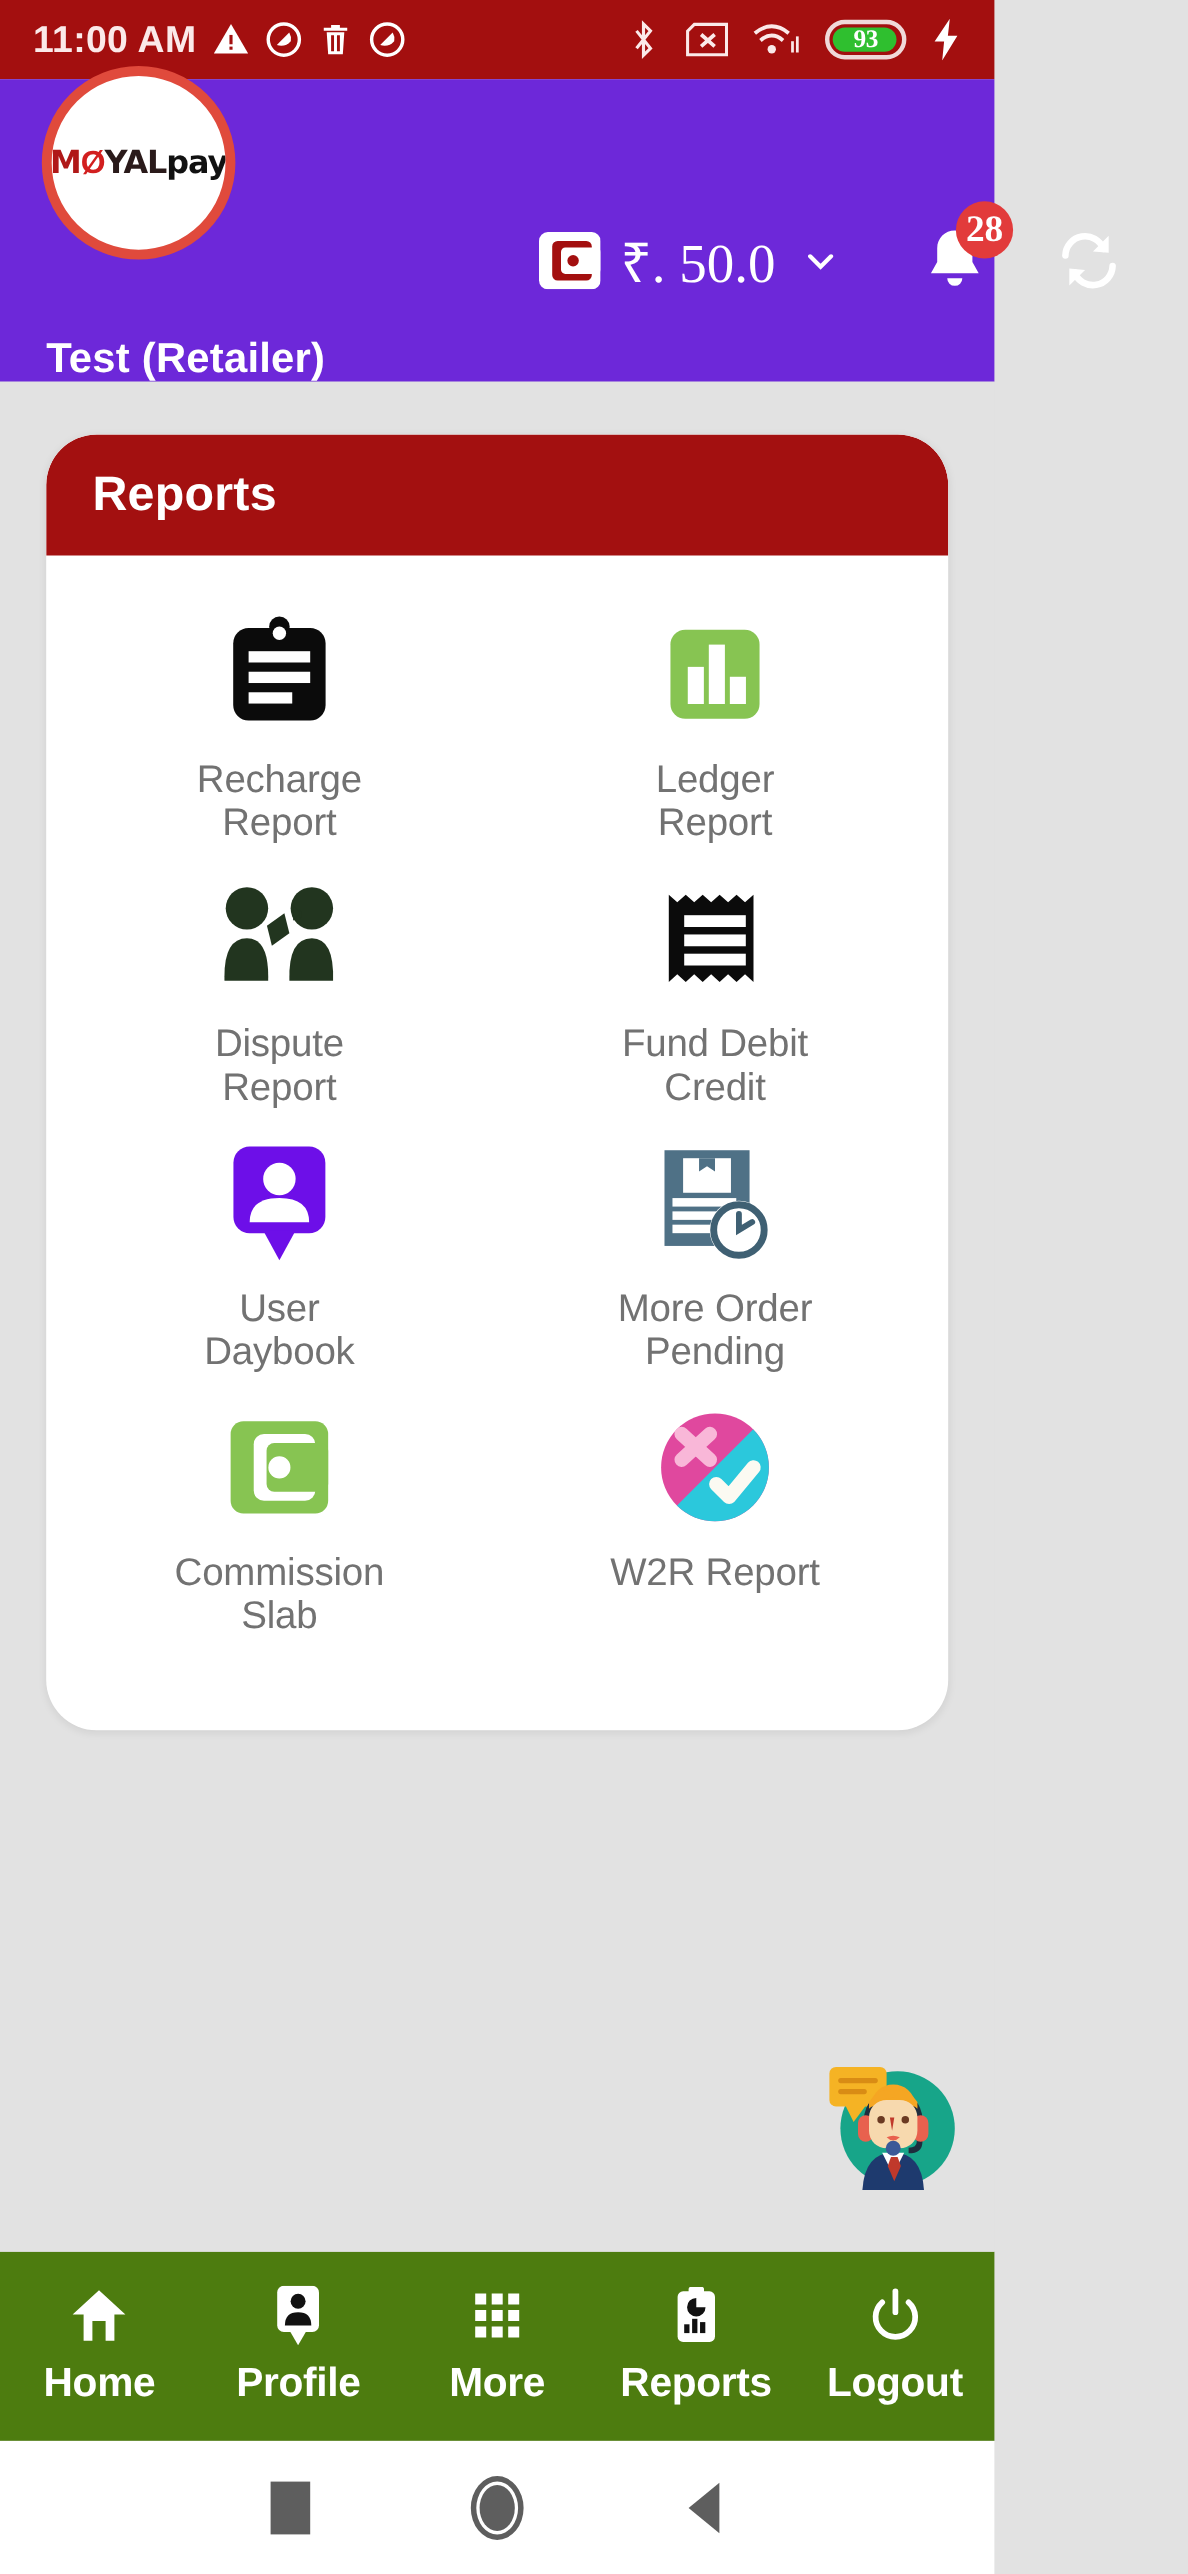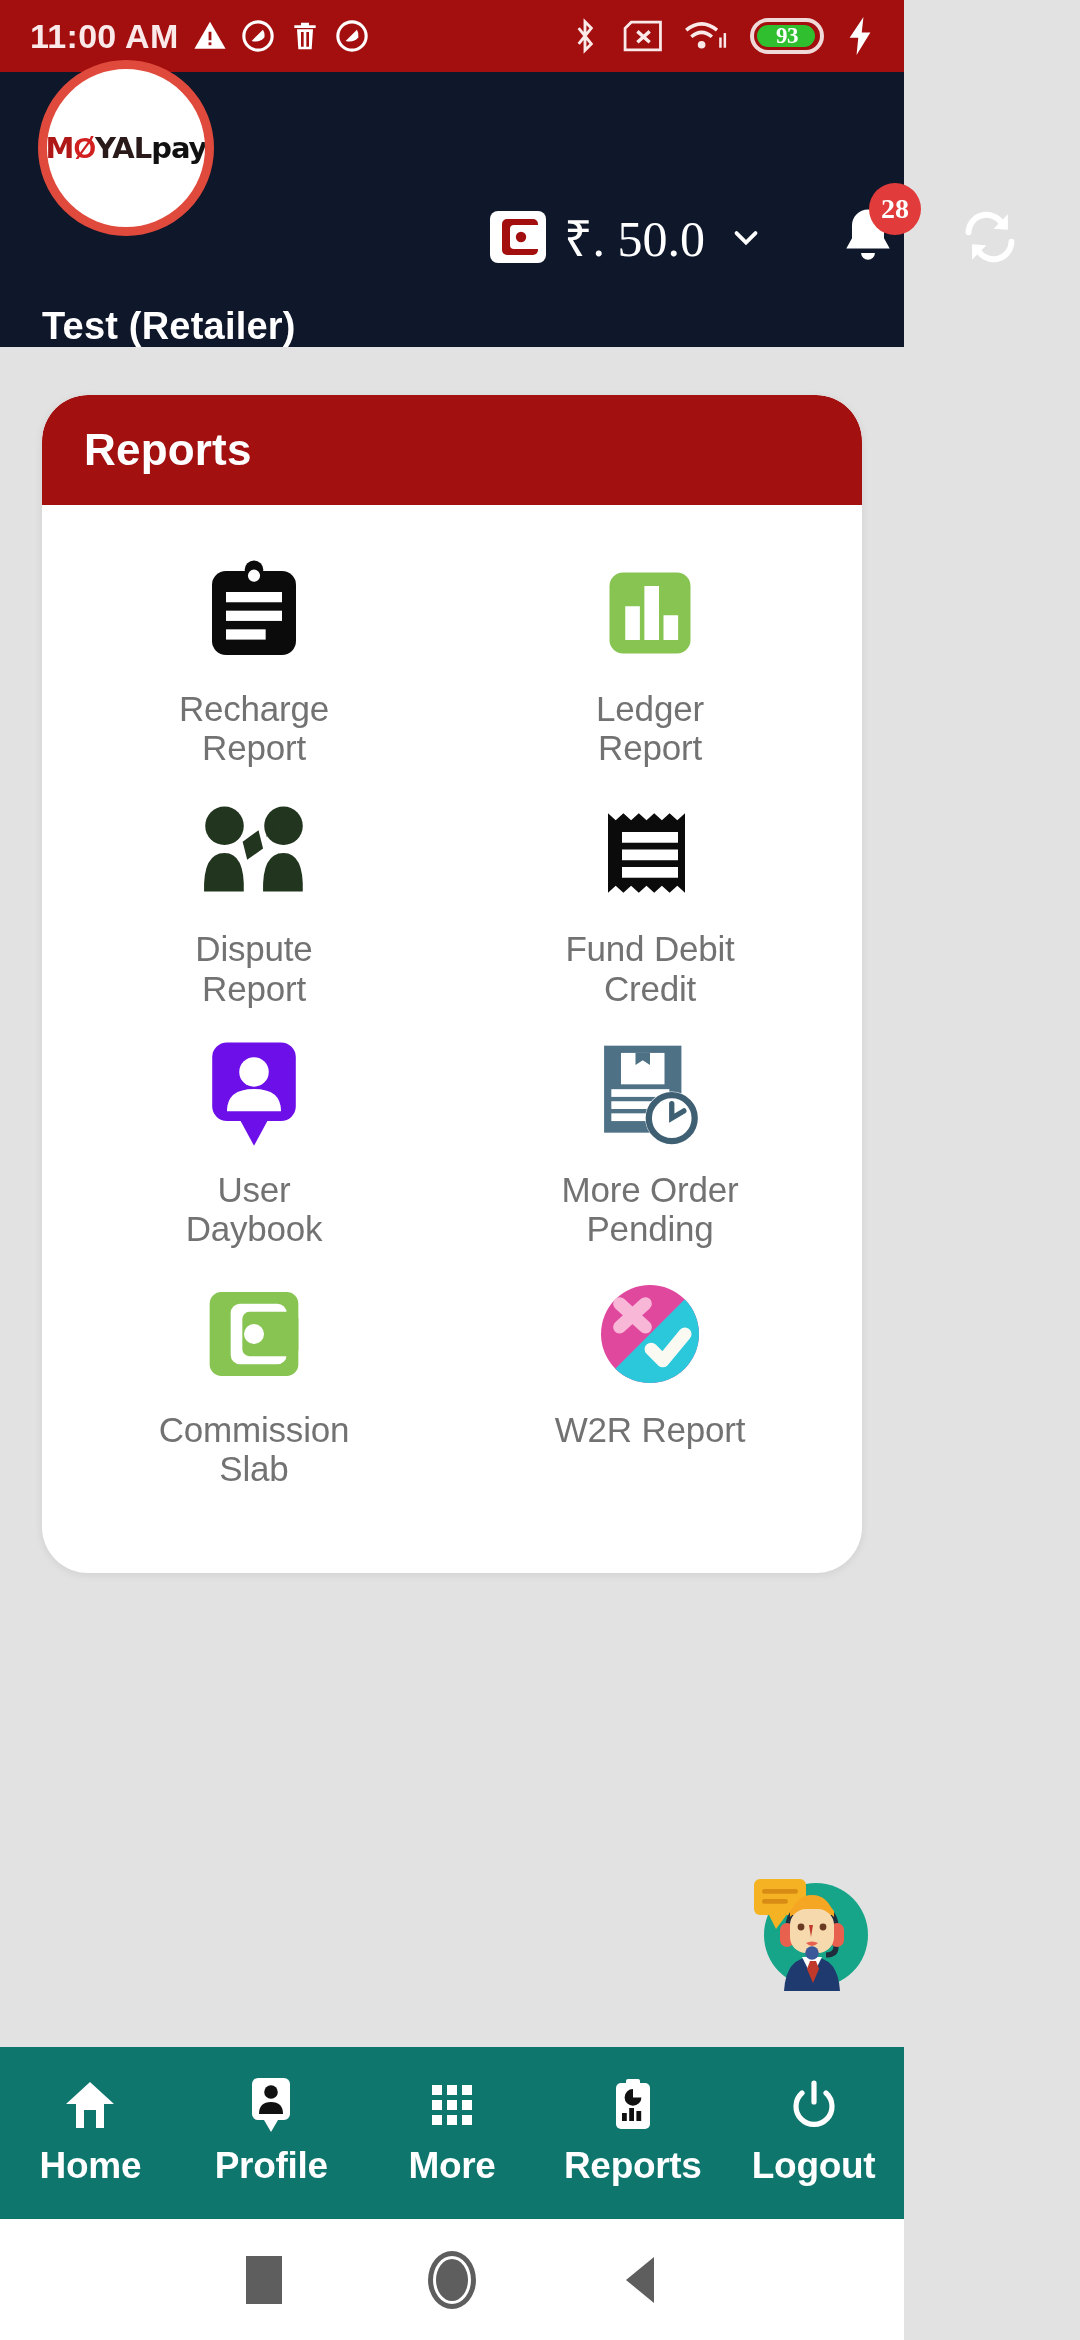--- a/index.html
+++ b/index.html
@@ -30,21 +30,21 @@
     font-family:Liberation Serif, serif;
   }
   .batt-fill{
     position:absolute; left:3px; top:3px; bottom:3px; width:58px;
     background:#2FBF2F; border-radius:14px;
   }
   .batt-num{ position:relative; font-size:23px; font-weight:bold; color:#fff; z-index:2; letter-spacing:-.5px;}
 
   
   .appbar{
-    background:#0f172a; flex:0 0 275px; position:relative; color:#fff;
+    background:#6d28d9; flex:0 0 275px; position:relative; color:#fff;
   }
   .logo-circle{
     position:absolute; left:38px; top:-12px; width:176px; height:176px;
     border-radius:50%; background:#fff; border:9px solid #E04A3C;
     display:flex; align-items:center; justify-content:center; overflow:hidden;
   }
   .logo-text{ font-size:29px; font-weight:bold; letter-spacing:-1px; white-space:nowrap; line-height:1;}
   .logo-text .mo{ color:#B01818; font-family:"DejaVu Sans", sans-serif;}
   .logo-text .o{ color:#D21F1F; position:relative; }
   .logo-text .yal{ color:#2A1A1A; font-family:"DejaVu Sans", sans-serif;}
@@ -54,21 +54,21 @@
     position:absolute; left:490px; top:120px; right:28px; height:90px;
     display:flex; align-items:center; gap:0;font-family:Liberation Serif, serif;
   }
   .wallet-ico{ width:56px; height:52px; flex:0 0 56px; }
   .bal{ font-size:50px; color:#fff; margin-left:18px; font-weight:400; letter-spacing:0px; white-space:nowrap;}
   .chev{ margin-left:22px; width:38px; height:38px; }
   .bell-wrap{ position:relative; margin-left:72px; width:62px; height:64px;}
   .badge{
     position:absolute; right:-22px; top:-22px; min-width:52px; height:52px;
     background:#E23B3B; border-radius:26px; display:flex; align-items:center;
-    justify-content:center; font-size:28px; font-weight:bold; color:#fff; padding:0 6px;
+    justify-content:center; font-size:34px; font-weight:bold; color:#fff; padding:0 6px;
   }
   .refresh{ margin-left:60px; width:62px; height:62px;}
 
   .username{
     position:absolute; left:42px; top:276px; transform:translateY(-100%);
     font-size:38px; font-weight:bold; color:#fff; letter-spacing:.2px;
   }
 
   
   .content{ flex:1 1 auto; background:#E2E2E2; position:relative; overflow:hidden;}
@@ -102,21 +102,21 @@
   }
 
   
   .support{
     position:absolute; right:28px; bottom:52px; width:128px; height:128px;
     border-radius:50%; cursor:pointer;
   }
 
   
   .bottomnav{
-    flex:0 0 172px; background:#0f766e; display:flex; align-items:center;
+    flex:0 0 172px; background:#4d7c0f; display:flex; align-items:center;
   }
   .nav-item{
     flex:1; display:flex; flex-direction:column; align-items:center;
     justify-content:center; gap:14px; cursor:pointer; height:100%;
   }
   .nav-ico{ height:52px; display:flex; align-items:center; justify-content:center;}
   .nav-label{ color:#fff; font-size:37px; font-weight:bold; letter-spacing:-.3px;}
 
   
   .androidnav{

